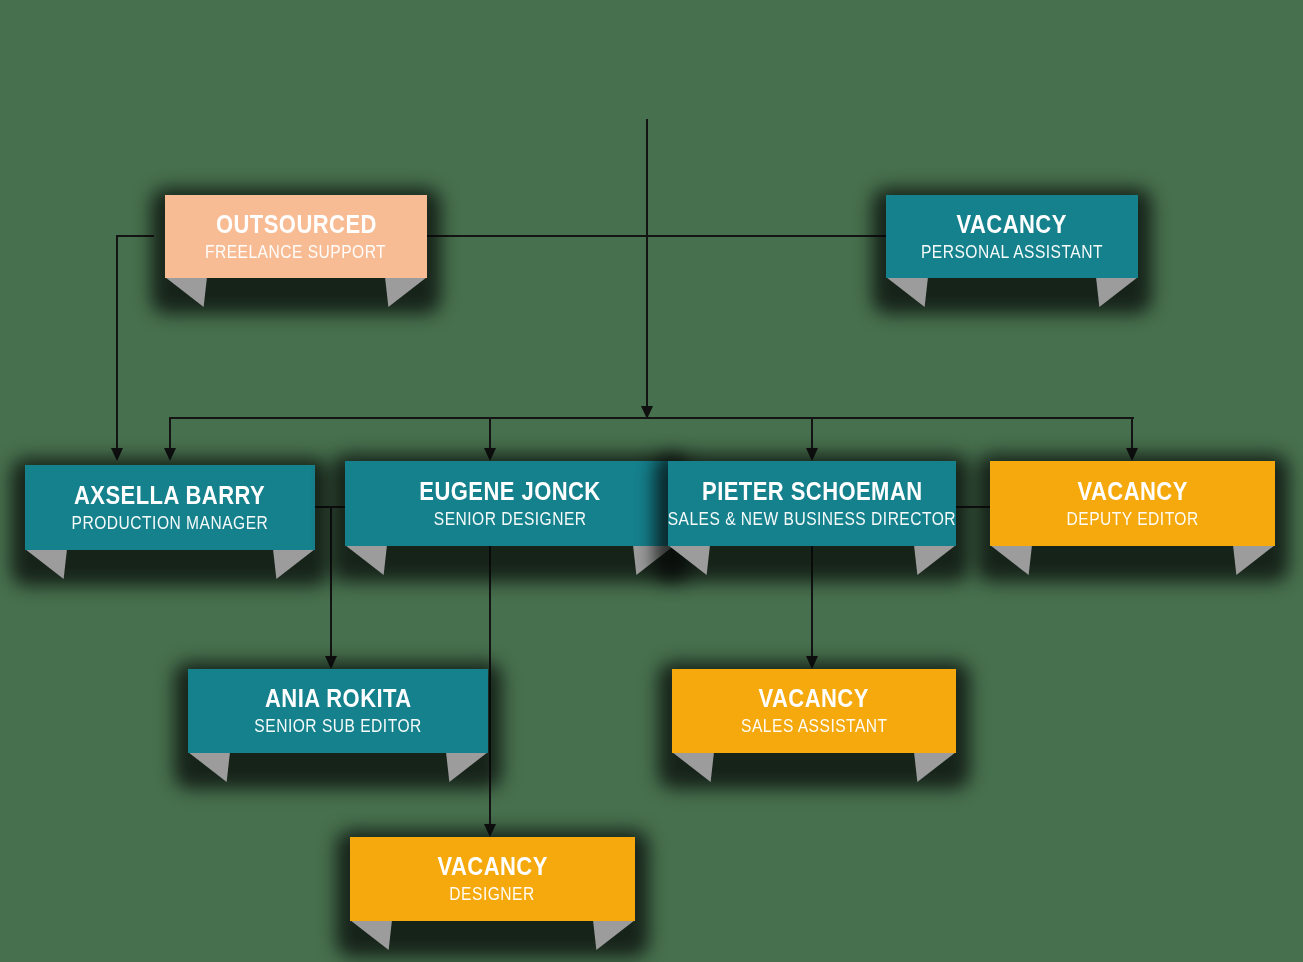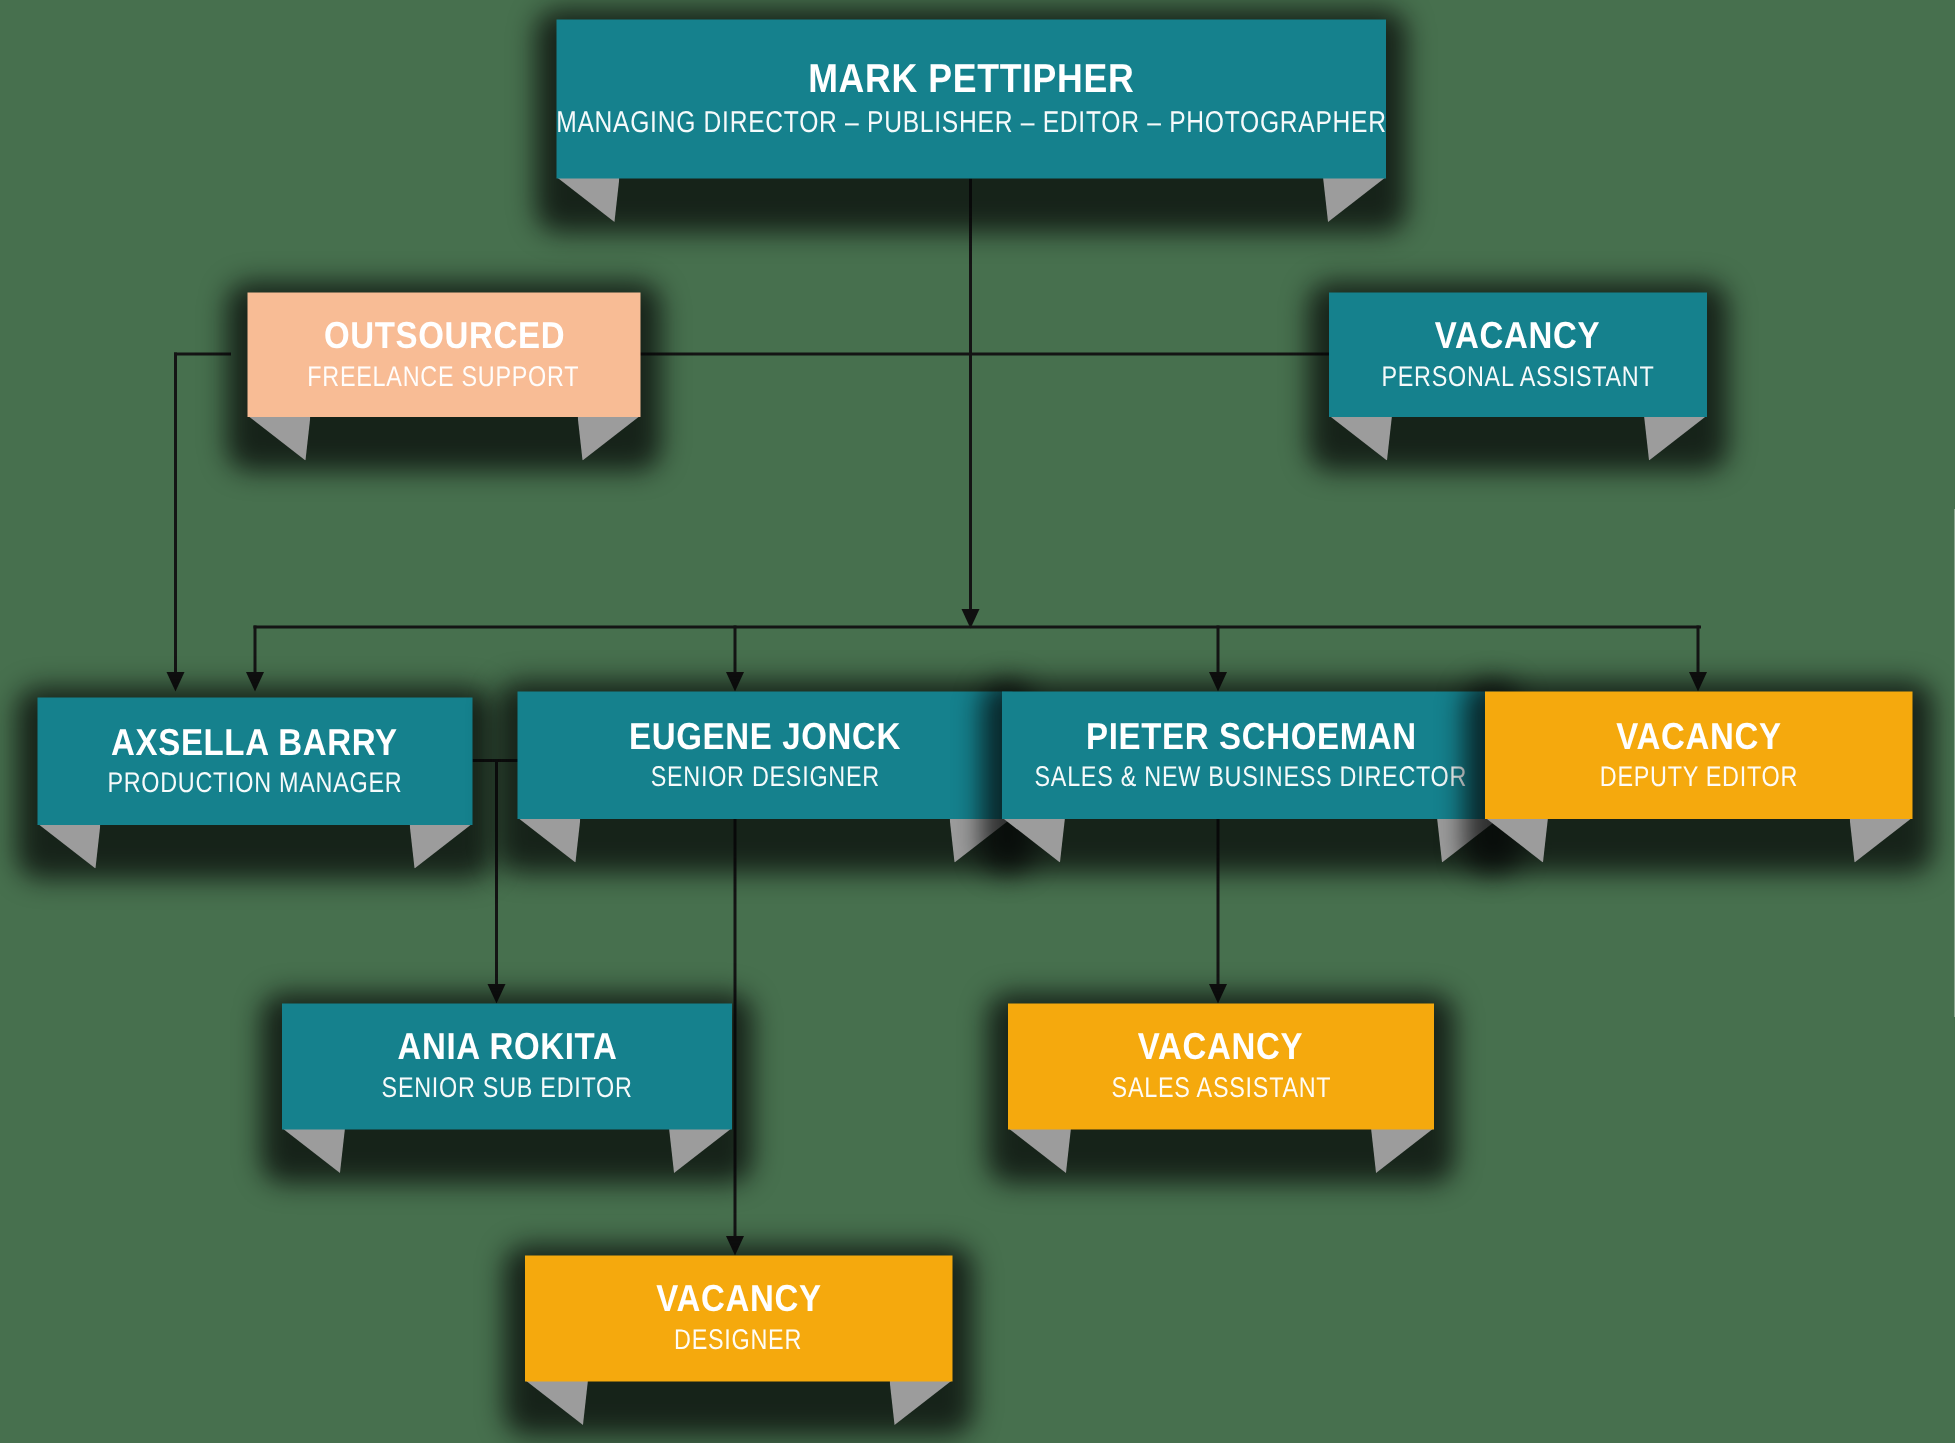--- a/index.html
+++ b/index.html
@@ -91,29 +91,20 @@
 
   <div class="vline" style="left:330px;top:506px;height:151px;"></div>
   <div class="arrow" style="left:325px;top:656px;"></div>
 
   <div class="vline" style="left:489px;top:546px;height:279px;"></div>
   <div class="arrow" style="left:484px;top:824px;"></div>
 
   <div class="vline" style="left:811px;top:546px;height:111px;"></div>
   <div class="arrow" style="left:806px;top:656px;"></div>
 
-  <div class="node node-mark teal" style="left:371px;top:13px;width:553px;height:106px;">
-    <div class="shadow"></div>
-    <div class="fold fold-l"></div>
-    <div class="fold fold-r"></div>
-    <div class="plate">
-      <span class="name">MARK PETTIPHER</span>
-      <span class="role">MANAGING DIRECTOR – PUBLISHER – EDITOR – PHOTOGRAPHER</span>
-    </div>
-  </div>
 
   <div class="node peach" style="left:152px;top:195px;width:262px;height:83px;margin-left:13px;">
     <div class="shadow"></div>
     <div class="fold fold-l"></div>
     <div class="fold fold-r"></div>
     <div class="plate">
       <span class="name">OUTSOURCED</span>
       <span class="role">FREELANCE SUPPORT</span>
     </div>
   </div>
@@ -141,21 +132,21 @@
   <div class="node teal" style="left:345px;top:461px;width:330px;height:85px;">
     <div class="shadow"></div>
     <div class="fold fold-l"></div>
     <div class="fold fold-r"></div>
     <div class="plate">
       <span class="name">EUGENE JONCK</span>
       <span class="role">SENIOR DESIGNER</span>
     </div>
   </div>
 
-  <div class="node teal" style="left:668px;top:461px;width:288px;height:85px;padding-left:44px;">
+  <div class="node teal" style="left:668px;top:461px;width:288px;height:85px;">
     <div class="shadow"></div>
     <div class="fold fold-l"></div>
     <div class="fold fold-r"></div>
     <div class="plate">
       <span class="name">PIETER SCHOEMAN</span>
       <span class="role">SALES &amp; NEW BUSINESS DIRECTOR</span>
     </div>
   </div>
 
   <div class="node orange" style="left:990px;top:461px;width:285px;height:85px;">

